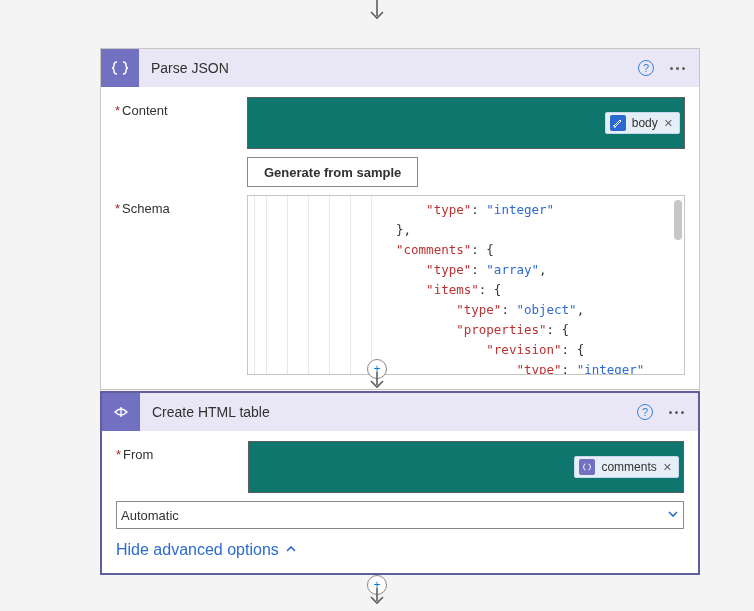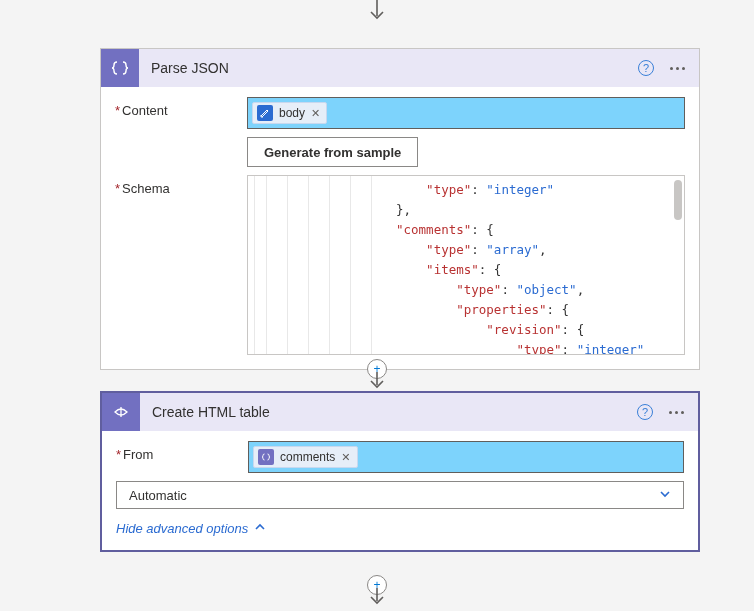--- a/index.html
+++ b/index.html
@@ -83,24 +83,25 @@
 
   .form-row { display:flex; align-items:flex-start; gap:12px; }
   .form-label { width: 120px; padding-top: 6px; color:#323130; white-space: nowrap; }
   .req { color:#a4262c; margin-right:2px; }
   .field-wrap { flex:1; }
 
   .input-box {
     border: 1px solid #605e5c;
     min-height: 28px;
     display:flex; align-items:center;
-    padding: 4px 4px;
+    padding: 14px 4px;
     gap:4px;
-    background:#7dd3fc;
+    background:#0f766e;
     width:100%;
+    justify-content:flex-end;
   }
   .token {
     display:inline-flex; align-items:center; gap:6px;
     background:#e6eef8;
     border:1px solid #c7d8ef;
     border-radius:2px;
     height:22px;
     padding: 0 6px 0 4px;
     font-size:12px;
     cursor: pointer;
@@ -147,29 +148,29 @@
     height:30px; padding:0 16px;
     background:#fff; border:1px solid #8a8886;
     font-size:13px; font-weight:600; color:#323130;
     cursor:pointer;
   }
 
   .select-box {
     border:1px solid #8a8886;
     height:28px;
     display:flex; align-items:center; justify-content:space-between;
-    padding:0 12px;
+    padding:0 4px;
     background:#fff;
     cursor:pointer;
     width:100%;
   }
   .chev { color:#2b6bd1; }
 
   .link-row { padding-top:4px; }
-  .link-btn { color:#2b6bd1; font-size:13px; cursor:pointer; display:inline-flex; align-items:flex-end; gap:6px;font-style:italic; }
+  .link-btn { color:#2b6bd1; font-size:16px; cursor:pointer; display:inline-flex; align-items:flex-end; gap:6px; }
 </style>
 </head>
 <body>
 <div class="canvas">
 
 <div class="arrow-down" style="top:0;">
   <svg width="16" height="22" viewBox="0 0 16 22">
         <path d="M8 0 V16 M2 12 L8 18 L14 12" stroke="#605e5c" stroke-width="1.6" fill="none"></path>
       </svg>
 </div>

